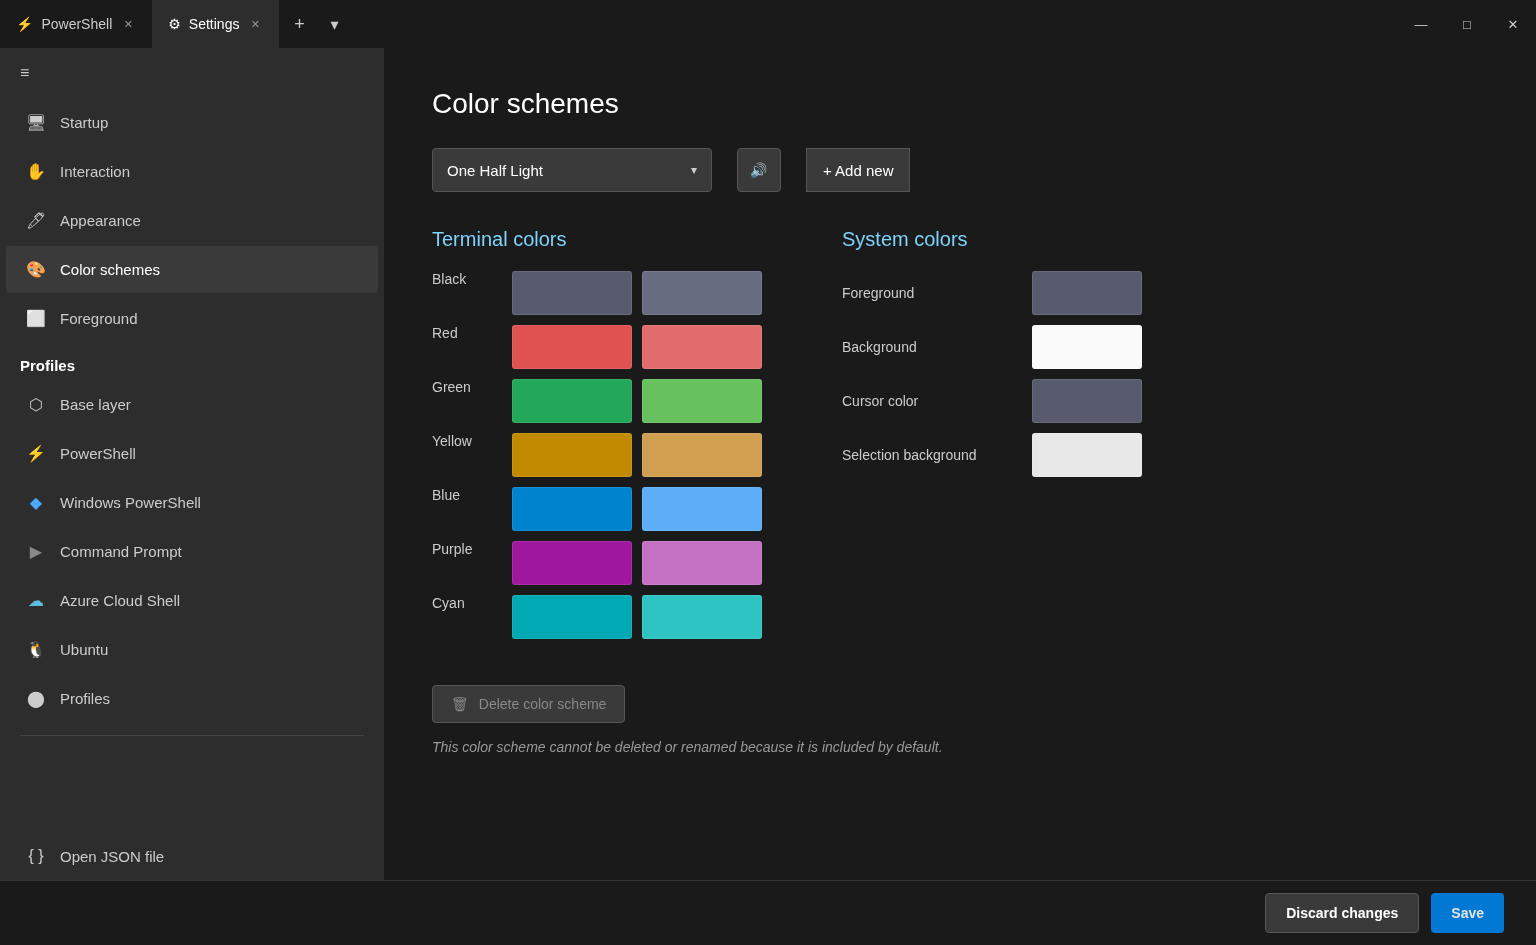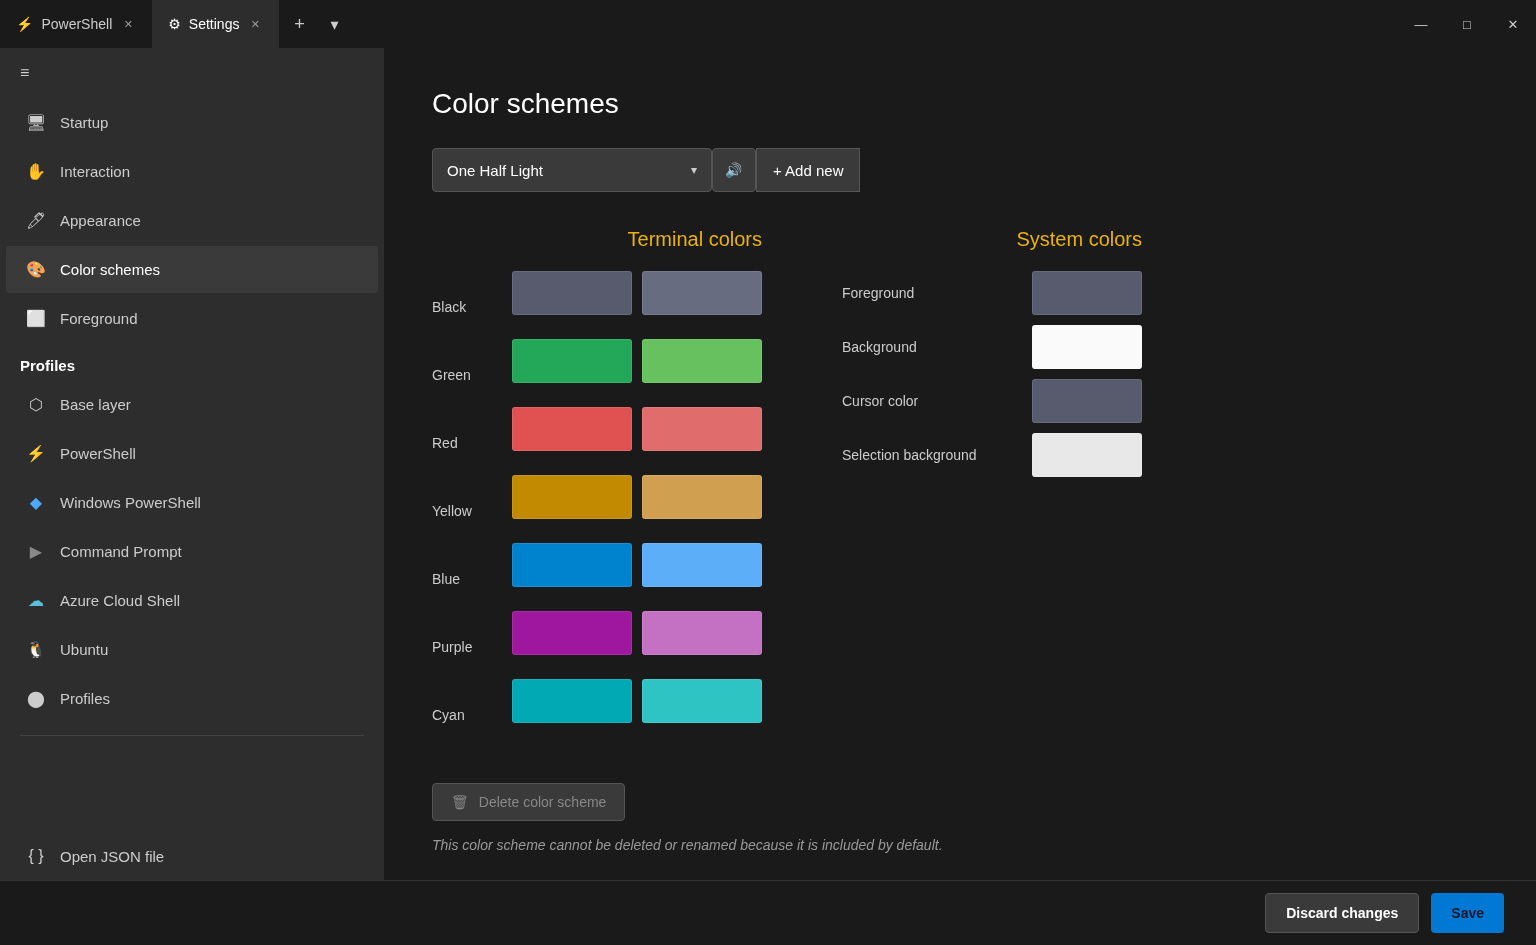--- a/index.html
+++ b/index.html
@@ -156,21 +156,21 @@
       font-size: 28px;
       font-weight: 400;
       color: #ffffff;
       margin-bottom: 28px;
     }
 
     
     .scheme-selector-row {
       display: flex;
       align-items: center;
-      gap: 0;
+      gap: 25px;
       margin-bottom: 36px;
     }
     .scheme-dropdown {
       width: 280px;
       height: 44px;
       background: #3a3a3a;
       border: 1px solid #555;
       border-radius: 4px;
       display: flex;
       align-items: center;
@@ -210,29 +210,28 @@
 
     
     .colors-container {
       display: flex;
       gap: 80px;
       margin-bottom: 36px;
     }
     .colors-section-title {
       font-size: 20px;
       font-weight: 400;
-      color: #eab308;
+      color: #7dd3fc;
       margin-bottom: 20px;
-      text-align: right;
     }
     .color-row {
       display: flex;
-      align-items: flex-end;
+      align-items: flex-start;
       gap: 10px;
-      margin-bottom: 24px;
+      margin-bottom: 10px;
     }
     .color-label {
       font-size: 14px;
       color: #cccccc;
       width: 70px;
       flex-shrink: 0;
     }
     .color-swatch {
       width: 120px;
       height: 44px;
@@ -305,21 +304,21 @@
       border: none;
       font-weight: bold;
     }
     .discard-btn {
       background: #3a3a3a;
       color: #ffffff;
       border: 1px solid #555;
     }
     .save-btn {
       background: #0078d4;
-      color: #0f172a;
+      color: #e5e5e5;
     }
 
     
     .profile-icon-ps { color: #ffd700; font-size: 14px; }
     .profile-icon-wps { color: #4aa8ff; font-size: 14px; }
     .profile-icon-cmd { color: #888; font-size: 14px; }
     .profile-icon-azure { color: #5bc0de; font-size: 14px; }
     .profile-icon-ubuntu { color: #e95420; font-size: 14px; }
     .profile-icon-terminal { color: #cccccc; font-size: 14px; }
   </style>
@@ -431,28 +430,28 @@
 
       <div>
         <div class="colors-section-title">Terminal colors</div>
 
         <div class="color-row">
           <span class="color-label">Black</span>
           <div class="color-swatch" style="background:#575b6d"></div>
           <div class="color-swatch" style="background:#686c81"></div>
         </div>
         <div class="color-row">
+          <span class="color-label">Red</span>
+          <div class="color-swatch" style="background:#e05252"></div>
+          <div class="color-swatch" style="background:#e06c6c"></div>
+        </div>
+        <div class="color-row">
           <span class="color-label">Green</span>
           <div class="color-swatch" style="background:#23a85a"></div>
           <div class="color-swatch" style="background:#67c15e"></div>
-        </div>
-        <div class="color-row">
-          <span class="color-label">Red</span>
-          <div class="color-swatch" style="background:#e05252"></div>
-          <div class="color-swatch" style="background:#e06c6c"></div>
         </div>
         <div class="color-row">
           <span class="color-label">Yellow</span>
           <div class="color-swatch" style="background:#c18a00"></div>
           <div class="color-swatch" style="background:#d0a050"></div>
         </div>
         <div class="color-row">
           <span class="color-label">Blue</span>
           <div class="color-swatch" style="background:#0083cf"></div>
           <div class="color-swatch" style="background:#5baef7"></div>

